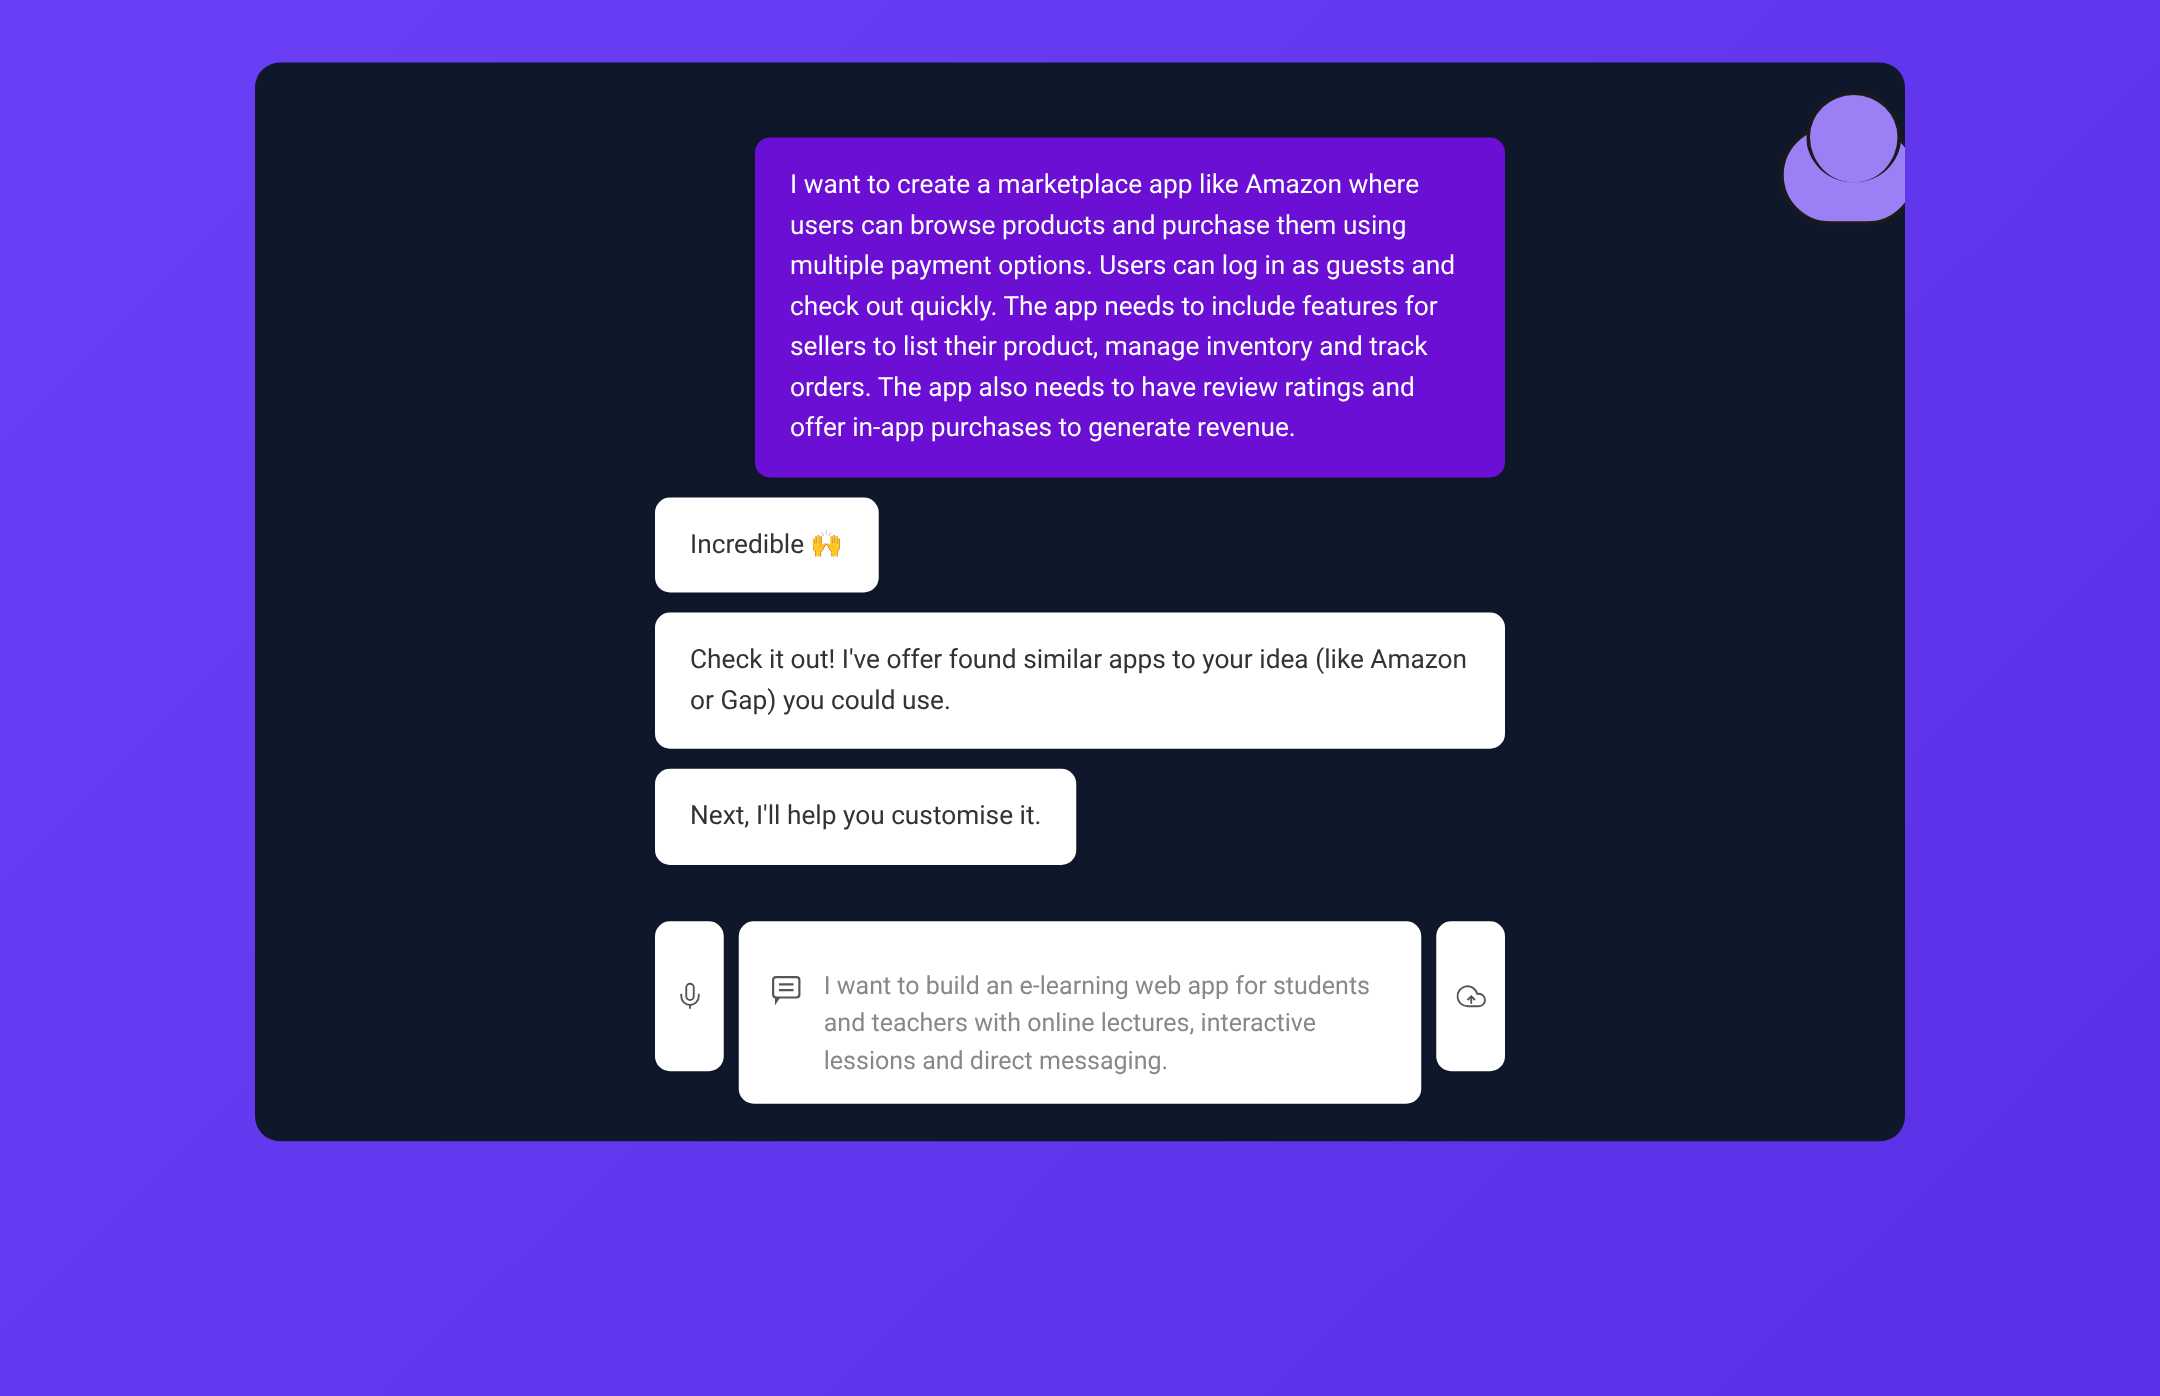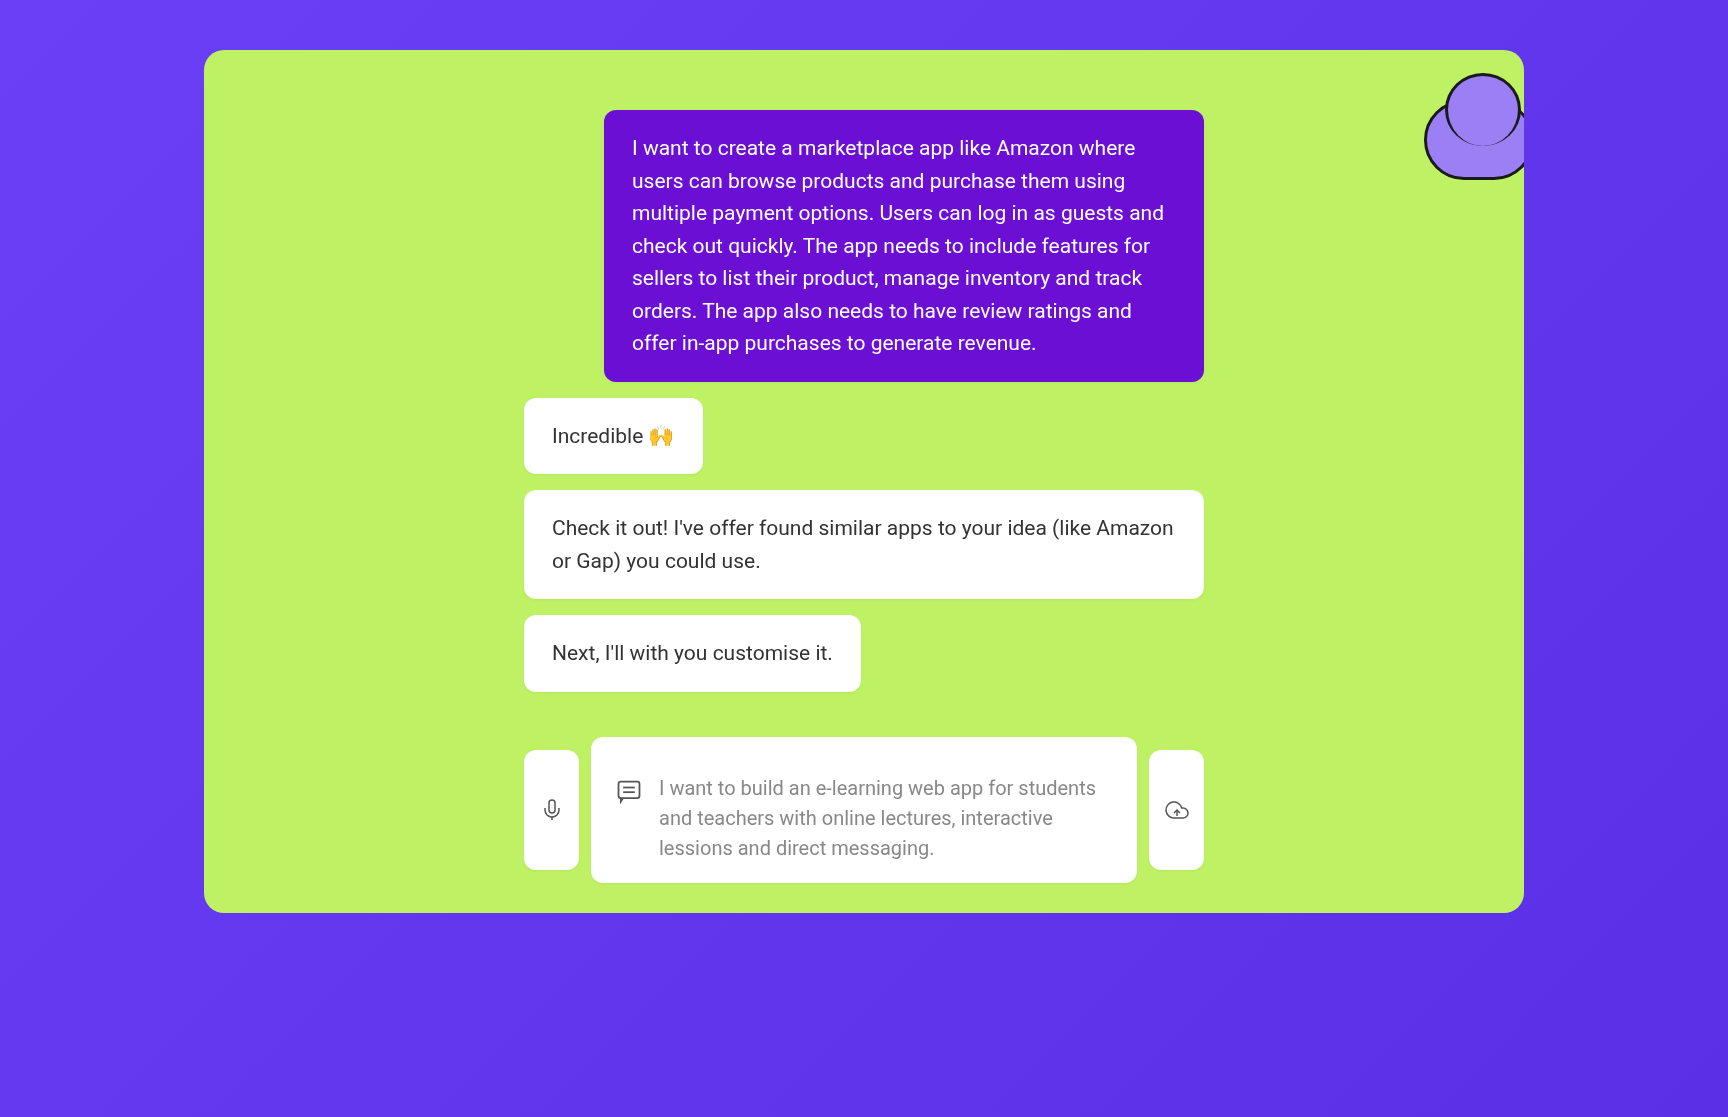--- a/index.html
+++ b/index.html
@@ -12,21 +12,21 @@
       font-family: -apple-system, BlinkMacSystemFont, 'Segoe UI', Roboto, Helvetica, Arial, sans-serif;
       background: linear-gradient(135deg, #6B3FF5 0%, #5B2FE5 100%);
       min-height: 100vh;
       padding: 50px;
       display: flex;
       align-items: flex-start;
       justify-content: center;
     }
     
     .chat-container {
-      background: #bef264;
+      background: #0f172a;
       border-radius: 20px;
       width: 100%;
       max-width: 1320px;
       min-height: 820px;
       padding: 0;
       position: relative;
       overflow: hidden;
     }
     
     .decoration-cloud {
@@ -89,21 +89,21 @@
     .message-bot-short {
       width: fit-content;
       max-width: 680px;
     }
     
     .input-area {
       display: flex;
       gap: 12px;
       padding: 0 320px 30px 320px;
       margin-top: 25px;
-      align-items: center;
+      align-items: flex-start;
     }
     
     .input-button {
       background: #ffffff;
       border: none;
       border-radius: 12px;
       width: 55px;
       min-height: 120px;
       display: flex;
       align-items: center;
@@ -177,21 +177,21 @@
     <div class="message message-bot message-bot-short">
       <span>Incredible 🙌</span>
     </div>
 
 
     <div class="message message-bot">
       <span>Check it out! I've offer found similar apps to your idea (like Amazon or Gap) you could use.</span>
     </div>
 
     <div class="message message-bot message-bot-short">
-      <span>Next, I'll with you customise it.</span>
+      <span>Next, I'll help you customise it.</span>
     </div>
 
   </div>
 
   <div class="input-area">
 
     <button class="input-button">
       <svg class="icon-svg" viewBox="0 0 24 24">
         <path d="M12 2a3 3 0 0 0-3 3v7a3 3 0 0 0 6 0V5a3 3 0 0 0-3-3z"></path>
         <path d="M19 10v2a7 7 0 0 1-14 0v-2"></path>

